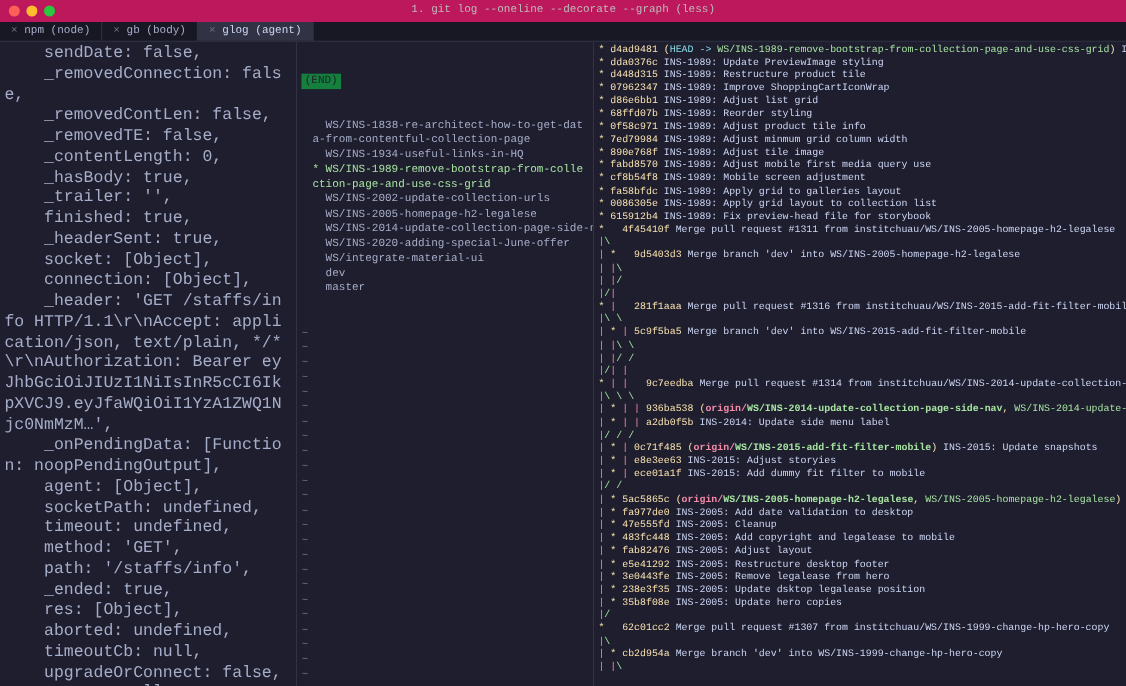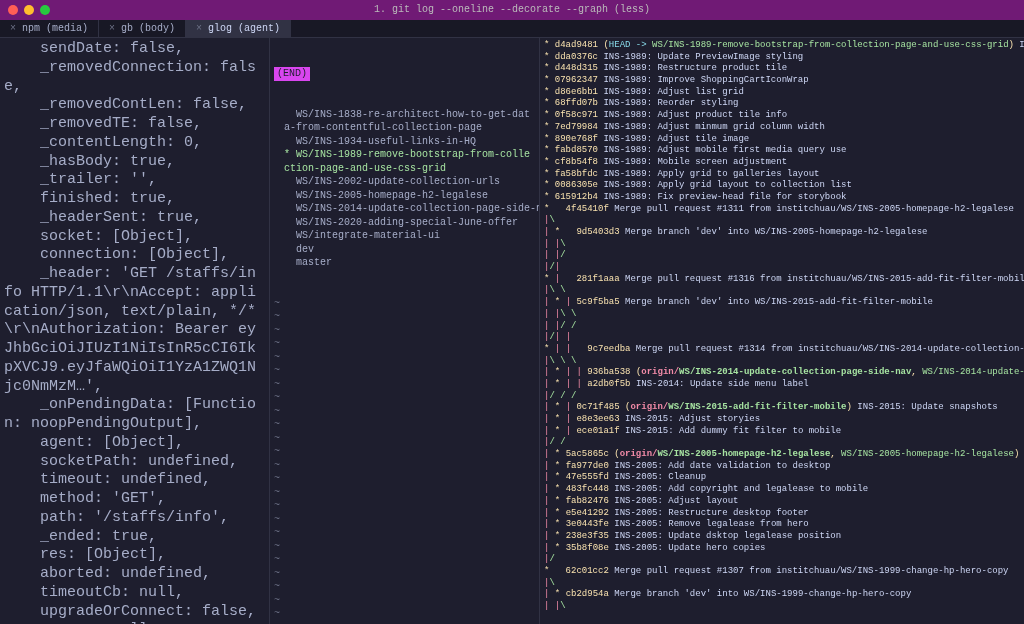--- a/index.html
+++ b/index.html
@@ -8,21 +8,21 @@
   font-size: 10px;
   background: #1e1e2e;
   color: #cdd6f4;
   width: 1024px;
   height: 624px;
   overflow: hidden;
   line-height: 1.35;
 }
 .titlebar {
   height: 20px;
-  background: #701a75;
+  background: #be185d;
   display: flex;
   align-items: center;
   padding: 0 8px;
   position: relative;
 }
 .traffic-lights { display: flex; gap: 6px; }
 .light { width: 10px; height: 10px; border-radius: 50%; }
 .light.red { background: #ff5f56; }
 .light.yellow { background: #ffbd2e; }
 .light.green { background: #27c93f; }
@@ -58,41 +58,41 @@
 .pane-right { flex: 1; color: #cdd6f4; font-size: 9px; line-height: 1.3; }
 .dim { color: #6c7086; }
 .white { color: #cdd6f4; }
 .yellow { color: #f9e2af; }
 .green { color: #a6e3a1; }
 .cyan { color: #89dceb; }
 .red { color: #f38ba8; font-weight: bold; }
 .star { color: #f9e2af; }
 .bar { color: #f38ba8; }
 .slash { color: #a6e3a1; }
-.end-badge { background: #d946ef; color: #1e1e2e; padding: 0 3px; display: inline-block; }
+.end-badge { background: #15803d; color: #1e1e2e; padding: 0 3px; display: inline-block; }
 .branch-row { padding: 0 0 0 10px; }
 .branch-row.active { color: #a6e3a1; }
 .glog-line { white-space: pre; }
 </style>
 </head>
 <body>
 
 <div class="titlebar">
   <div class="traffic-lights">
     <div class="light red"></div>
     <div class="light yellow"></div>
     <div class="light green"></div>
   </div>
   <div class="win-title">1. git log --oneline --decorate --graph (less)</div>
 </div>
 
 <div class="tabbar">
   <div class="tab">
       <span class="x">×</span>
-      <span>npm (media)</span>
+      <span>npm (node)</span>
     </div>
   <div class="tab">
       <span class="x">×</span>
       <span>gb (body)</span>
     </div>
   <div class="tab active">
       <span class="x">×</span>
       <span>glog (agent)</span>
     </div>
 </div>

